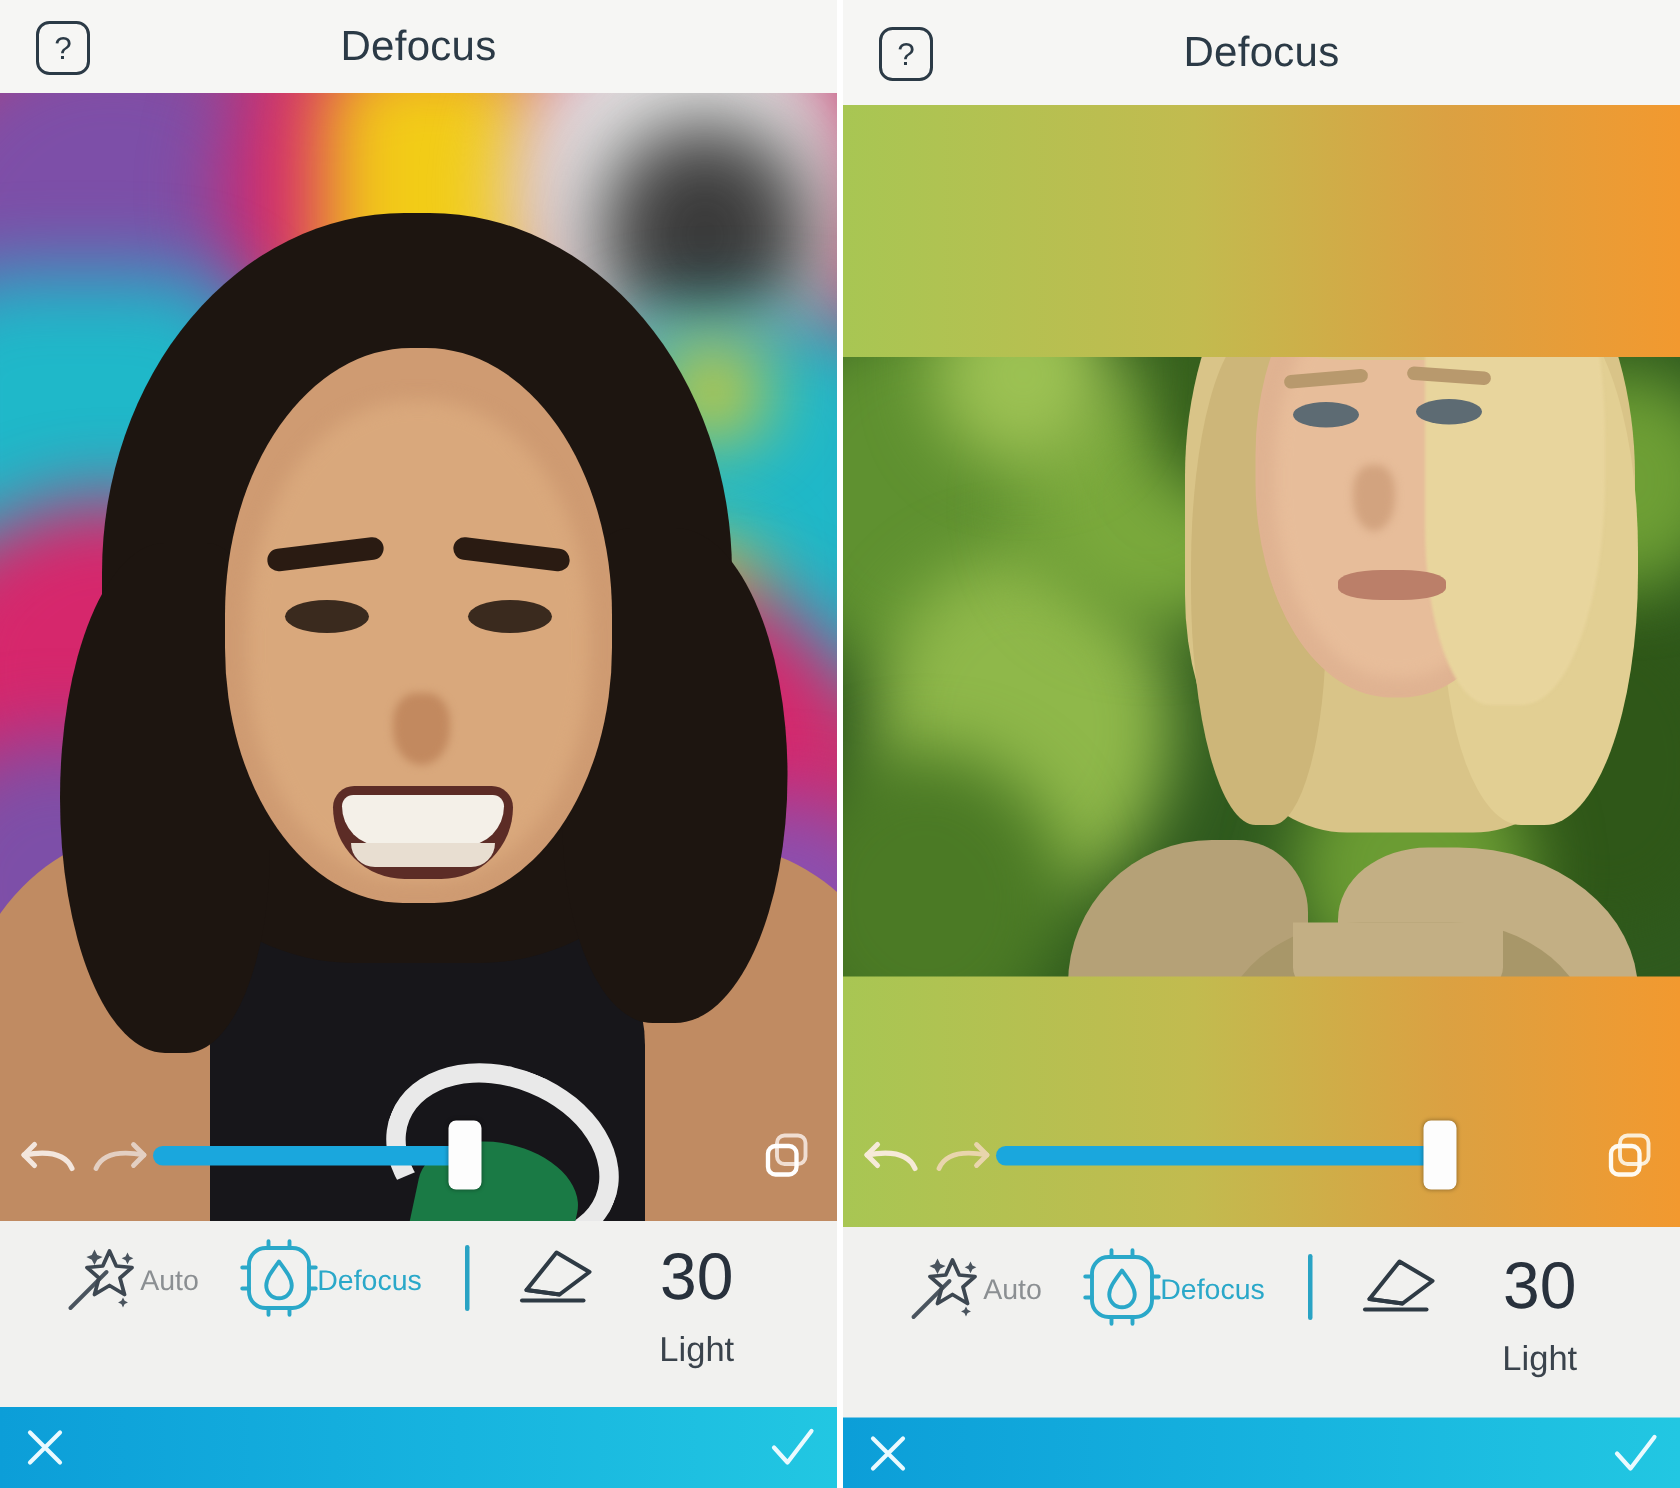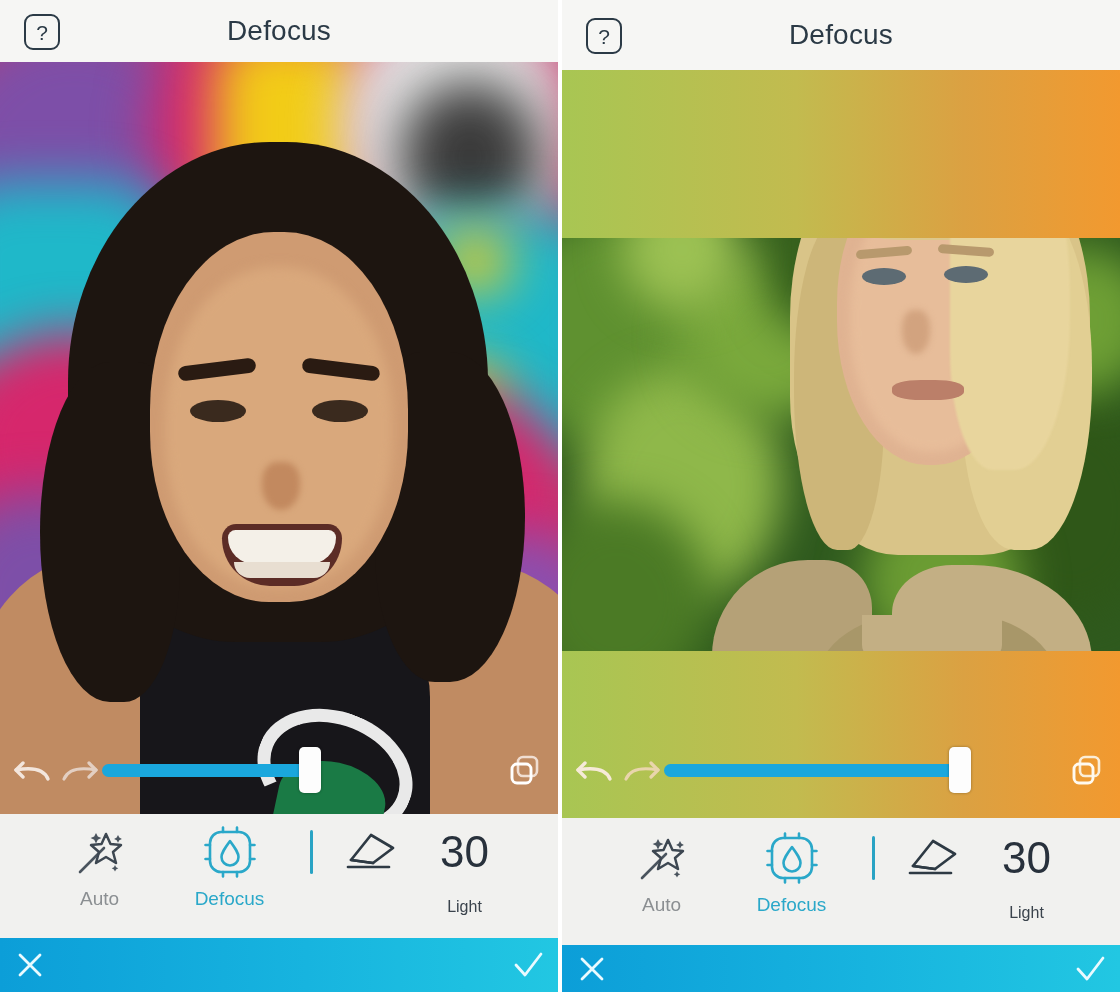--- a/index.html
+++ b/index.html
@@ -85,32 +85,32 @@
 
   
   .tools {
     position: absolute; left: 0; right: 0;
     background: #f1f1ef;
     display: flex; align-items: flex-start; justify-content: center;
     z-index: 6;
   }
   .tool-cluster { display: flex; align-items: flex-start; gap: 0px; }
   .tool {
-    display: flex; flex-direction: column; align-items: center;
+    display: flex; align-items: center;
     width: 120px;
   }
   .tool .glyph { height: 60px; display:flex; align-items:center; justify-content:center; }
   .tool .lbl { font-size: 19px; color: #8b8f92; margin-top: 6px; }
   .tool.active .lbl { color: #2aa8c9; }
   .divider-v { width: 3px; height: 44px; background: #29a3c4; margin: 8px 14px 0 10px; border-radius:2px; }
   .eraser-wrap { display:flex; flex-direction:column; align-items:center; width: 84px; }
   .eraser-wrap .glyph { height:60px; display:flex; align-items:center; justify-content:center; }
   .amount { display:flex; flex-direction:column; align-items:center; width: 108px; }
   .amount .num { font-size: 44px; color: #28313c; line-height: 60px; font-weight: 400; }
-  .amount .lbl { font-size: 16px; color: #3a434c; margin-top: 16px; }
+  .amount .lbl { font-size: 23px; color: #3a434c; margin-top: 4px; }
 
   
   .actionbar {
     position: absolute; left: 0; right: 0; bottom: 0;
     background: linear-gradient(90deg, #0c9ed8 0%, #17b4df 55%, #22c7e2 100%);
     display: flex; align-items: center; justify-content: space-between;
     z-index: 7;
   }
   .act-btn { width: 60px; height: 100%; display:flex; align-items:center; justify-content:center; }
   .act-btn svg { display:block; }

